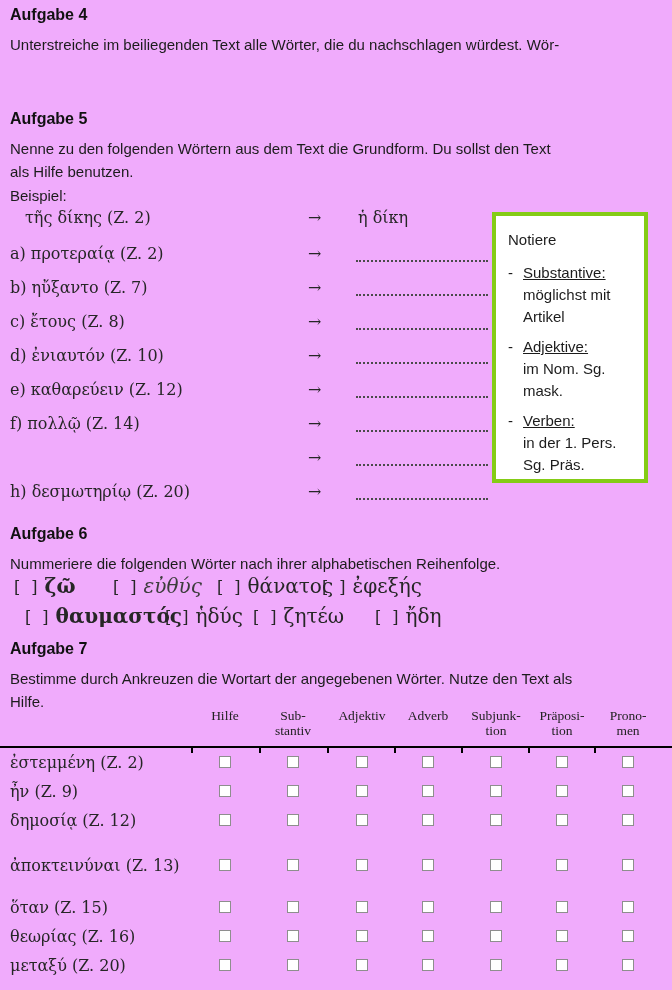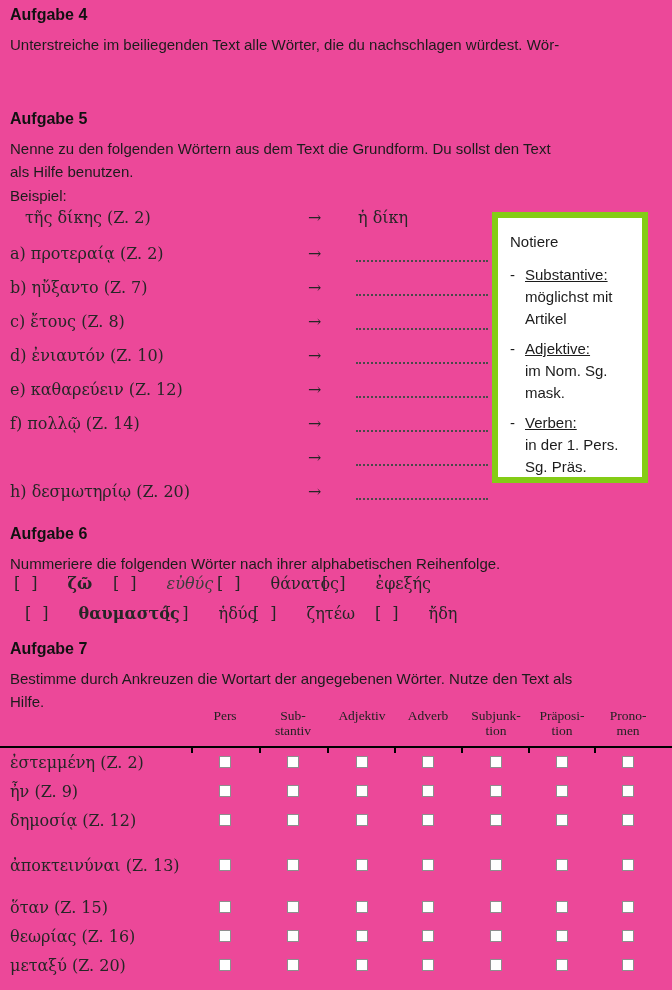--- a/index.html
+++ b/index.html
@@ -1,18 +1,18 @@
 <!DOCTYPE html>
 <html><head>
 <meta charset="utf-8">
 <style>
   html,body { margin:0; padding:0; background:#ffffff; }
   .page {
     position:relative; width:672px; height:990px; overflow:hidden;
-    background:#ec4899; color:#1c1c1c;
+    background:#f0abfc; color:#1c1c1c;
     font-family:"Liberation Sans", sans-serif;
   }
   .h {
     position:absolute; left:10px; margin:0;
     font-size:16px; font-weight:bold;
     font-family:"Liberation Sans", sans-serif; color:#111;
   }
   .ptext { position:absolute; left:10px; width:655px; font-size:15px; line-height:23px; }
   .greek { font-family:"DejaVu Serif", serif; font-size:16px; color:#262626; }
 
@@ -23,32 +23,32 @@
   .a5-example .answer { position:absolute; left:358px; top:2px; }
   .a5-rows { position:absolute; top:238px; left:0; width:672px; }
   .a5-row  { position:relative; height:34px; }
   .a5-row .word  { position:absolute; left:10px;  top:6px; }
   .a5-row .arrow { position:absolute; left:308px; top:6px; }
   .a5-row .dots  { position:absolute; left:356px; top:12px; width:132px; height:10px;
                    border-bottom:2px dotted #4a4a4a; }
 
   
   .notebox { position:absolute; left:492px; top:212px; width:156px; height:271px;
-             border:6px solid #84cc16; box-sizing:border-box; padding:13px 6px 0 12px;
+             border:4px solid #84cc16; box-sizing:border-box; padding:13px 6px 0 12px;
              background:#fff; font-size:15px; line-height:22px; }
   .nb-title { margin-bottom:11px; }
   .nb-item  { display:flex; margin-bottom:8px; }
   .nb-dash  { width:15px; flex:none; }
   .nb-term  { text-decoration:underline; }
 
   
   .a6-words { position:absolute; top:572px; left:0; width:672px; height:62px; }
   .a6-e { position:absolute; white-space:nowrap; }
   .a6-e .br { font-family:"DejaVu Serif", serif; font-size:16px; word-spacing:6px; margin-right:7px; color:#262626; }
-  .a6-e .w  { font-family:"DejaVu Serif", serif; font-size:16px; color:#262626;margin-left:23px; }
+  .a6-e .w  { font-family:"DejaVu Serif", serif; font-size:20px; color:#262626; }
   .w.bold { font-weight:bold; }
   .w.ital { font-style:italic; color:#3d3d3d; }
   .e0{top:2px;left:14px}.e1{top:2px;left:113px}.e2{top:2px;left:217px}.e3{top:2px;left:322px}
   .e4{top:32px;left:25px}.e5{top:32px;left:165px}.e6{top:32px;left:253px}.e7{top:32px;left:375px}
 
   
   .a7-table { position:absolute; top:708px; left:0; width:672px; height:280px; }
   .hcell { position:absolute; top:0; width:70px; text-align:center;
            font-family:"Liberation Serif", serif; font-size:13.5px; line-height:15px;
            white-space:pre-line; color:#222; }
@@ -160,21 +160,21 @@
     <span class="a6-e e7"><span class="br">[ ]</span><span class="w">ἤδη</span></span>
   </div>
 
   <h2 class="h" style="top:640px">Aufgabe 7</h2>
   <div class="ptext" style="top:667px">
     <div>Bestimme durch Ankreuzen die Wortart der angegebenen Wörter. Nutze den Text als</div>
     <div>Hilfe.</div>
   </div>
 
   <div class="a7-table">
-    <div class="hcell h0">Pers</div>
+    <div class="hcell h0">Hilfe</div>
     <div class="hcell h1">Sub-
 stantiv</div>
     <div class="hcell h2">Adjektiv</div>
     <div class="hcell h3">Adverb</div>
     <div class="hcell h4">Subjunk-
 tion</div>
     <div class="hcell h5">Präposi-
 tion</div>
     <div class="hcell h6">Prono-
 men</div>

